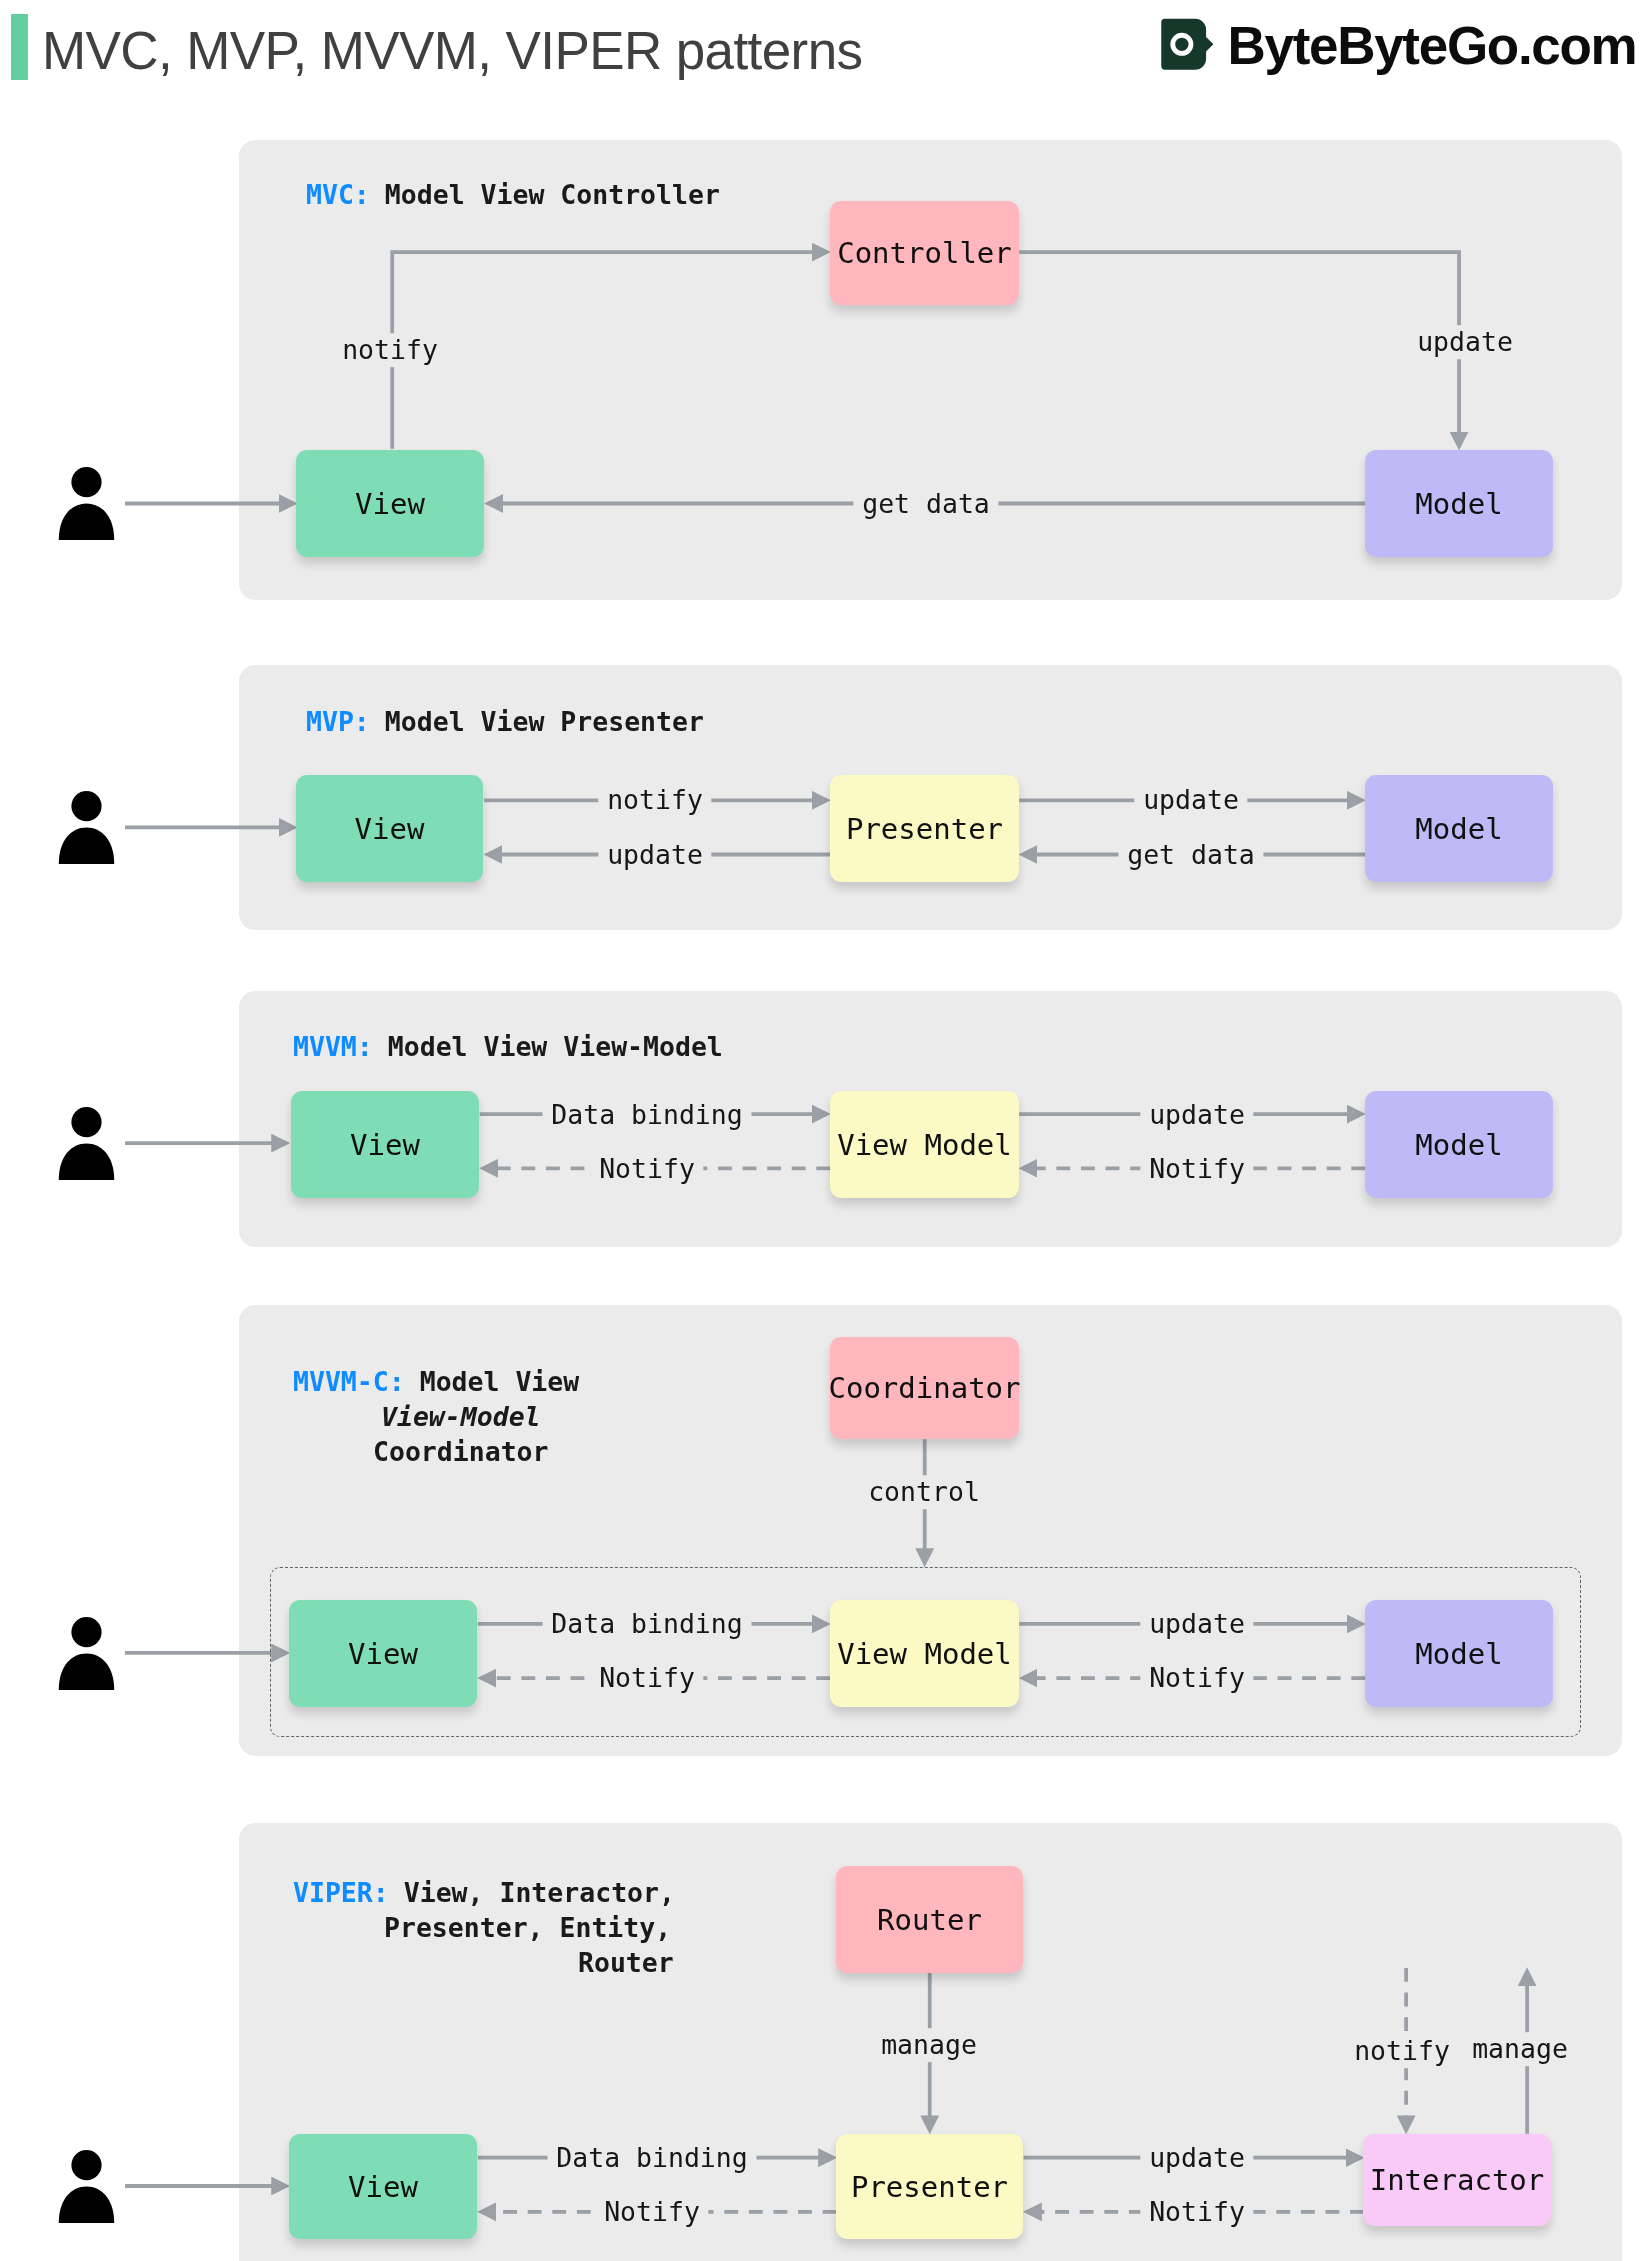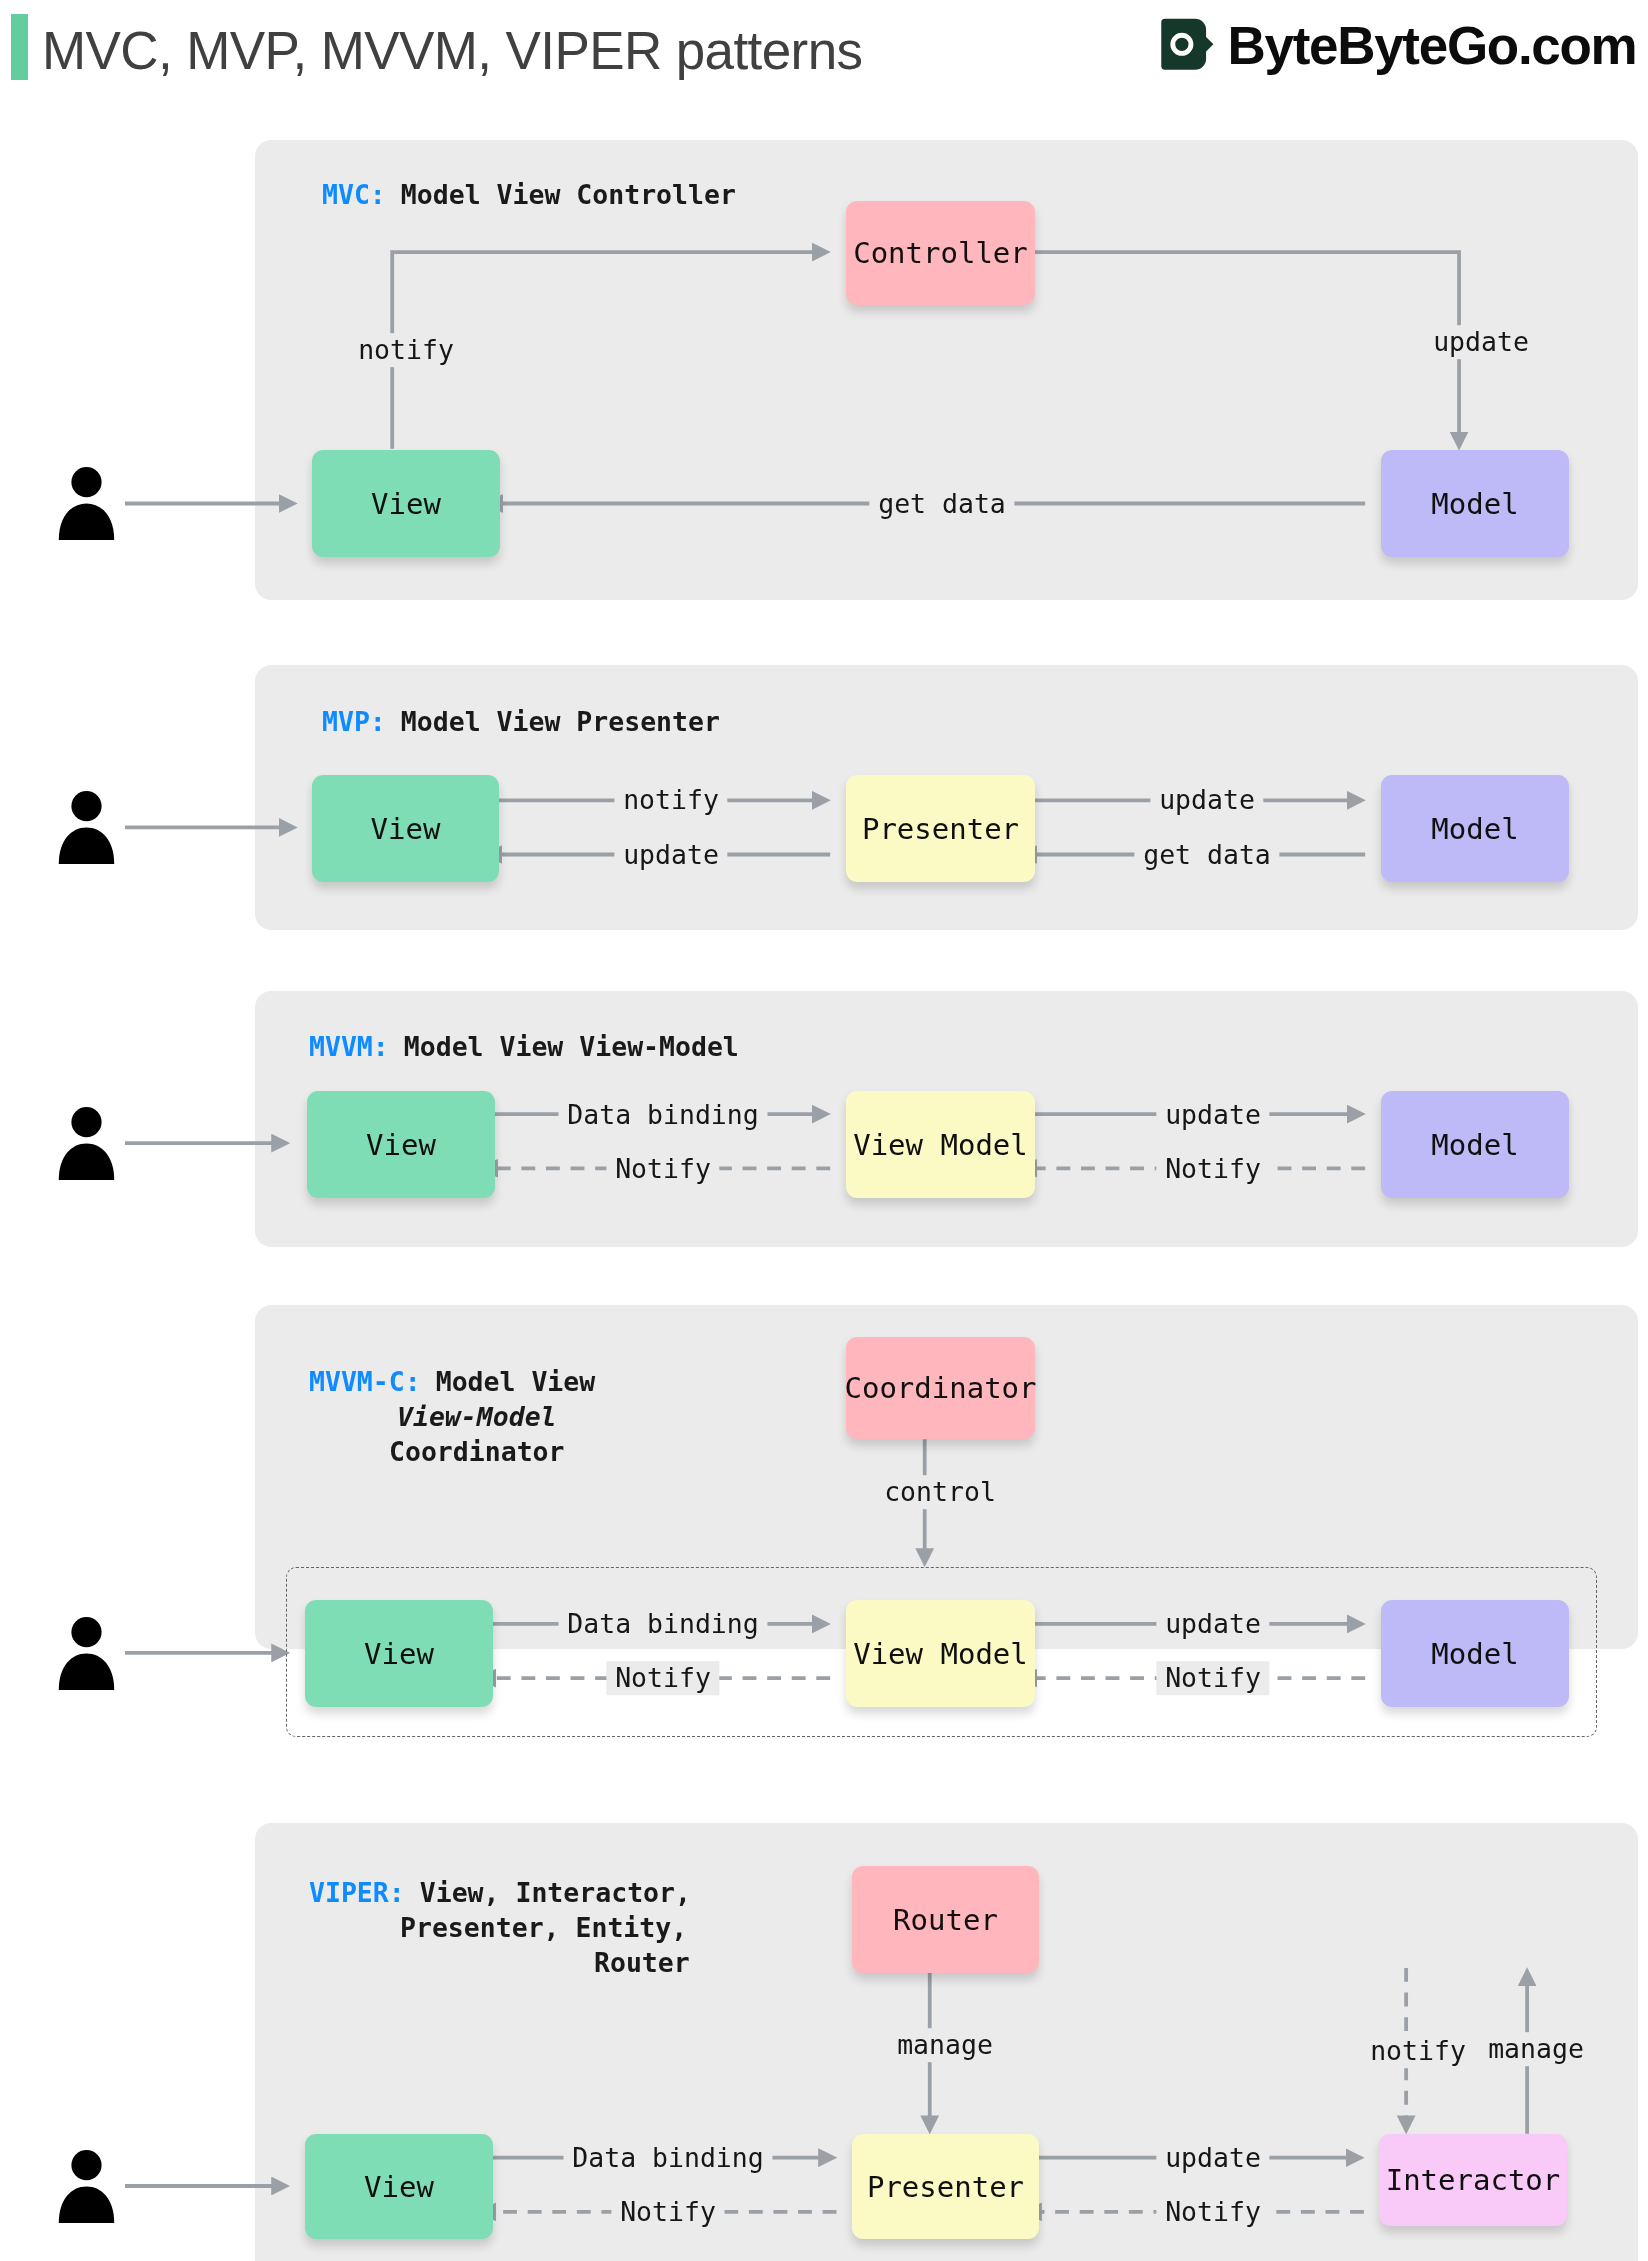--- a/index.html
+++ b/index.html
@@ -14,25 +14,25 @@
     font-family:"Liberation Sans", sans-serif; font-size:53px; font-weight:500;
     color:#404040; letter-spacing:-0.6px; white-space:nowrap;
   }
   .brand { position:absolute; top:11.3px; right:12.6px; display:flex; align-items:center; gap:12px; height:69px; }
   .brand-text {
     font-family:"Liberation Sans", sans-serif; font-size:53px; font-weight:700;
     color:#0c0c0c; letter-spacing:-1.3px; white-space:nowrap;
   }
   .logo { width:61px; height:63px; }
 
-  .panel { position:absolute; left:255px; width:1383px; background:var(--c-panel,#EBEBEB); border-radius:16.4px;padding-left:28px; }
+  .panel { position:absolute; left:239px; width:1383px; background:var(--c-panel,#EBEBEB); border-radius:16.4px;padding-left:28px; }
   #panel-mvc   { top:140px;  height:460px; }
   #panel-mvp   { top:665px; height:265px; }
   #panel-mvvm  { top:991px; height:256px; }
-  #panel-mvvmc { top:1305px; height:344px; }
+  #panel-mvvmc { top:1305px; height:451px; }
   #panel-viper { top:1823px; height:456px; }
 
   .tag { position:absolute; font-size:26.5px; font-weight:700; color:#1a1a1a; line-height:35px; z-index:10; white-space:nowrap; }
   .tag-key { color:var(--c-tag_blue,#0E8BFF); margin-right:15px; }
 
   .box {
     position:absolute; display:flex; align-items:center; justify-content:center;
     font-size:29px; font-weight:500; color:#101010; border-radius:11.3px;
     box-shadow:0 6.3px 10px rgba(0,0,0,.15); z-index:10; white-space:nowrap;
   }

